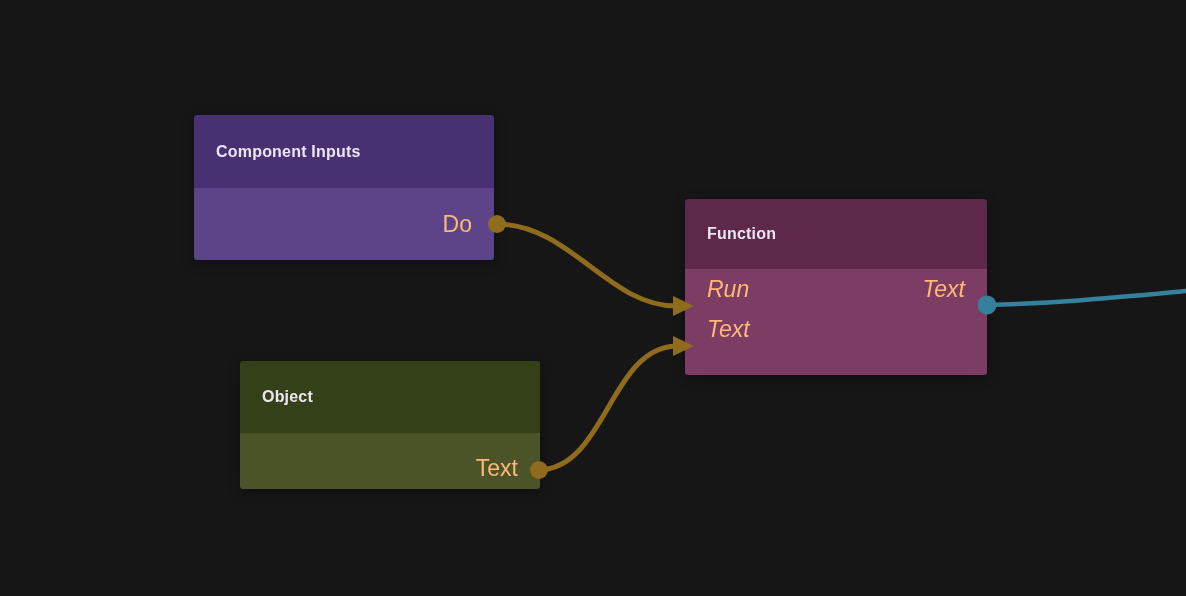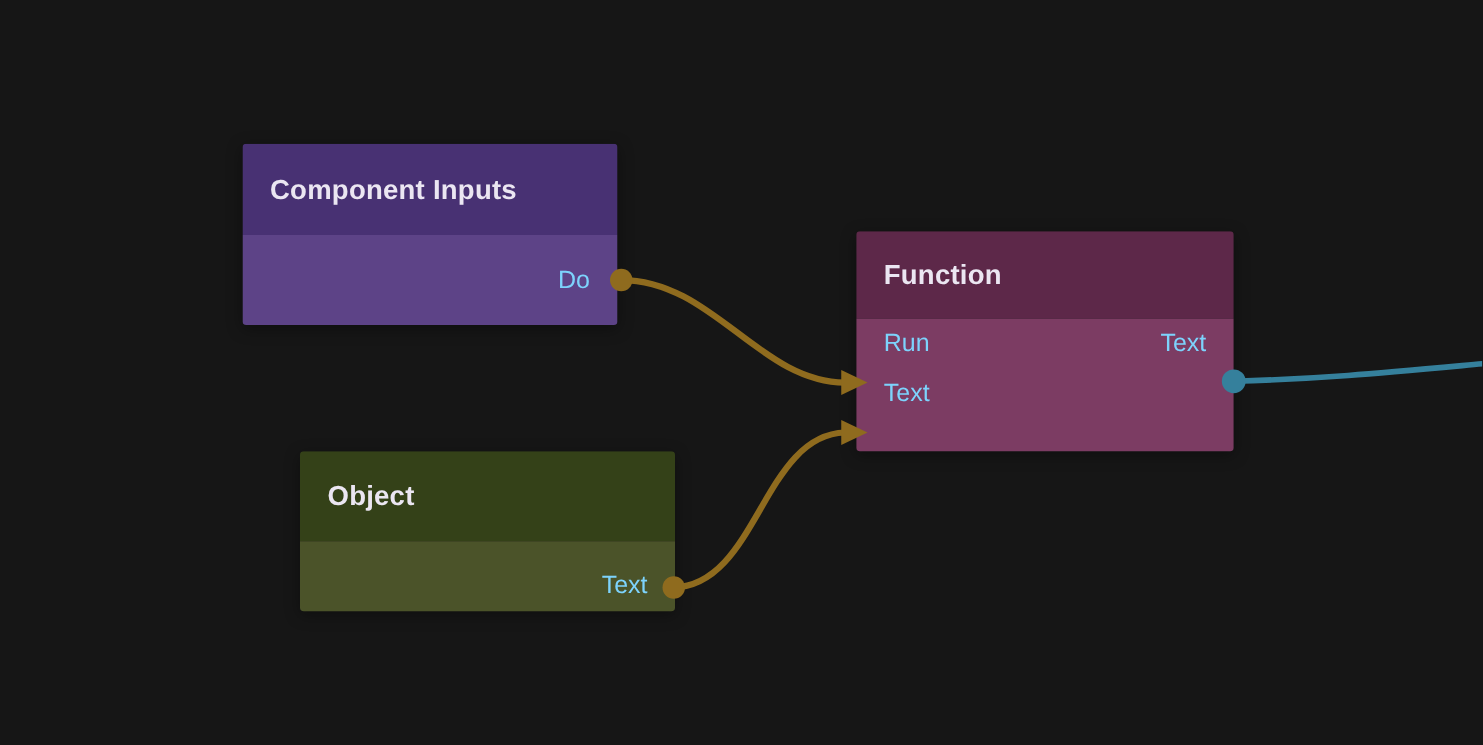--- a/index.html
+++ b/index.html
@@ -28,53 +28,53 @@
     box-shadow: 0 3px 12px rgba(0,0,0,0.35);
   }
   .node-header {
     display: flex;
     align-items: center;
     padding: 0 22px;
     background: var(--header-color, #444);
   }
   .node-title {
     color: #ebe6f2;
-    font-size: 22px;
+    font-size: 16px;
     font-weight: 700;
     letter-spacing: 0.2px;
   }
   .node-body {
     background: var(--body-color, #666);
   }
   .port-row {
     display: flex;
     align-items: center;
     padding: 0 22px;
   }
   .port-row.single-output { justify-content: flex-end; }
   .port-row.spread { justify-content: space-between; }
   .port-label {
-    color: #7dd3fc;
-    font-size: 20px;
+    color: #fdba74;
+    font-size: 23px;
     font-weight: 400;
   }
   
   .node-component-inputs { left: 194px; top: 115px; width: 300px; height: 145px; }
   .node-component-inputs .node-header { height: 73px; }
   .node-component-inputs .node-body   { height: 72px; }
   .node-component-inputs .port-row    { height: 100%; }
   
   .node-object { left: 240px; top: 361px; width: 300px; height: 128px; }
   .node-object .node-header { height: 72px; }
   .node-object .node-body   { height: 71px; }
   .node-object .port-row    { height: 100%; }
   
-  .node-function { left: 685px; top: 185px; width: 302px; height: 176px; }
+  .node-function { left: 685px; top: 199px; width: 302px; height: 176px; }
   .node-function .node-header { height: 70px; }
-  .node-function .node-body   { height: 112px; box-sizing: border-box; }
+  .node-function .node-body   { height: 112px; box-sizing: border-box; font-style: italic; }
   .node-function .port-row    { height: 40px; }
 </style>
 </head>
 <body>
 
 <div class="canvas">
 
   <div class="node node-component-inputs" style="--header-color: #483173; --body-color: #5d4387;">
     <div class="node-header">
       <span class="node-title">Component Inputs</span>

